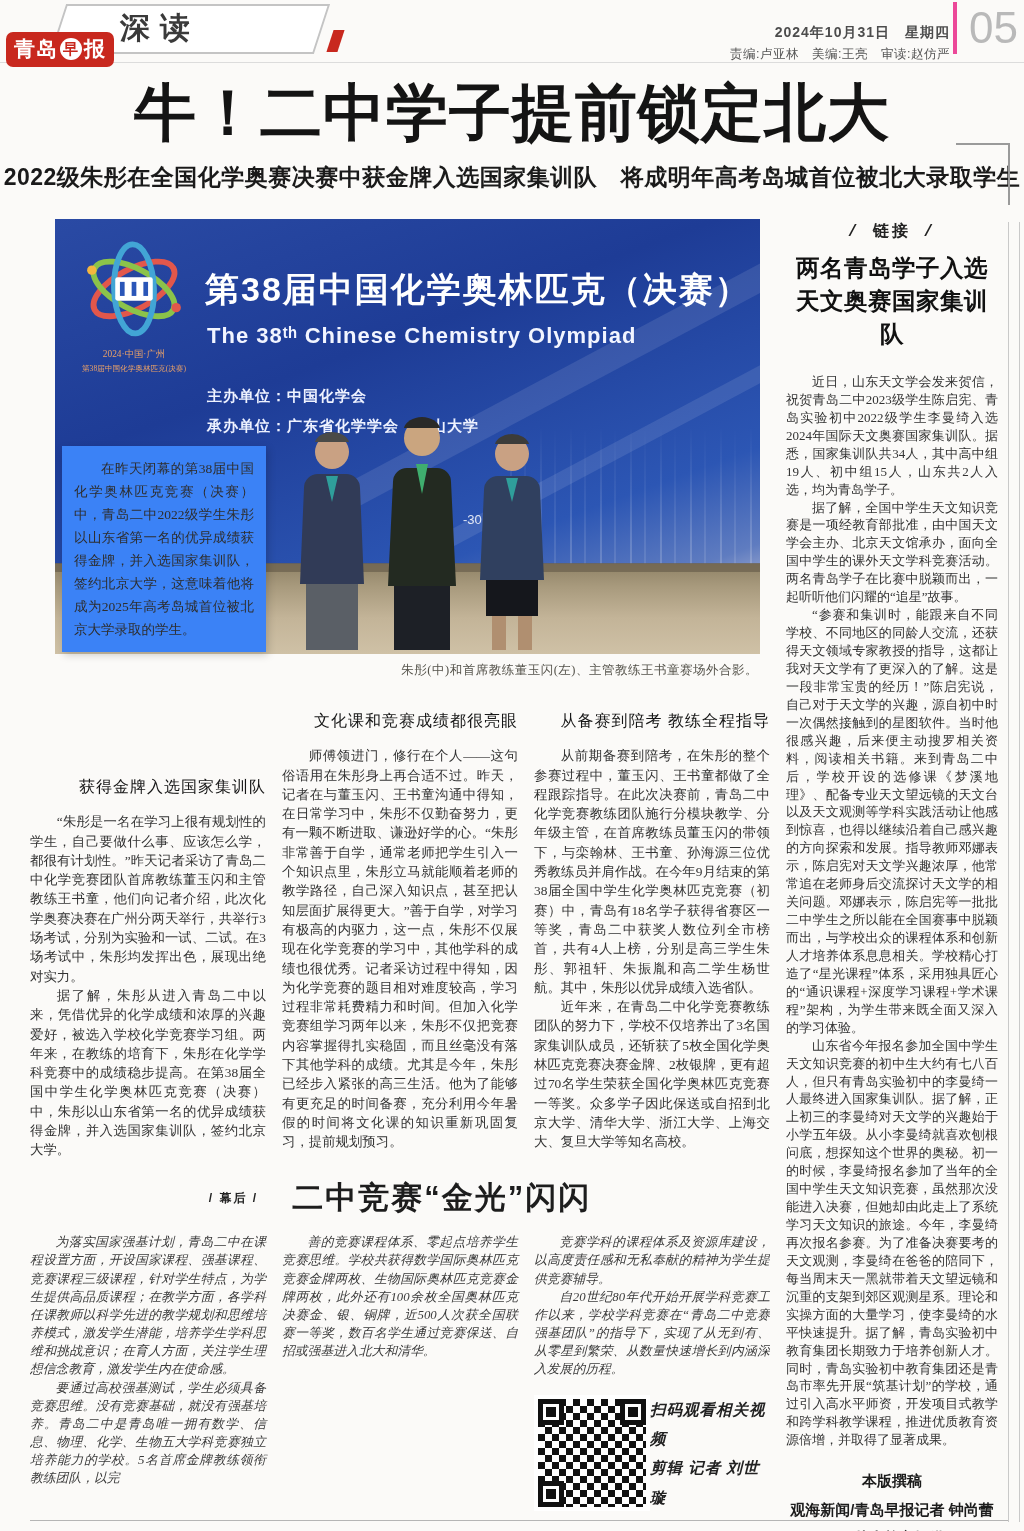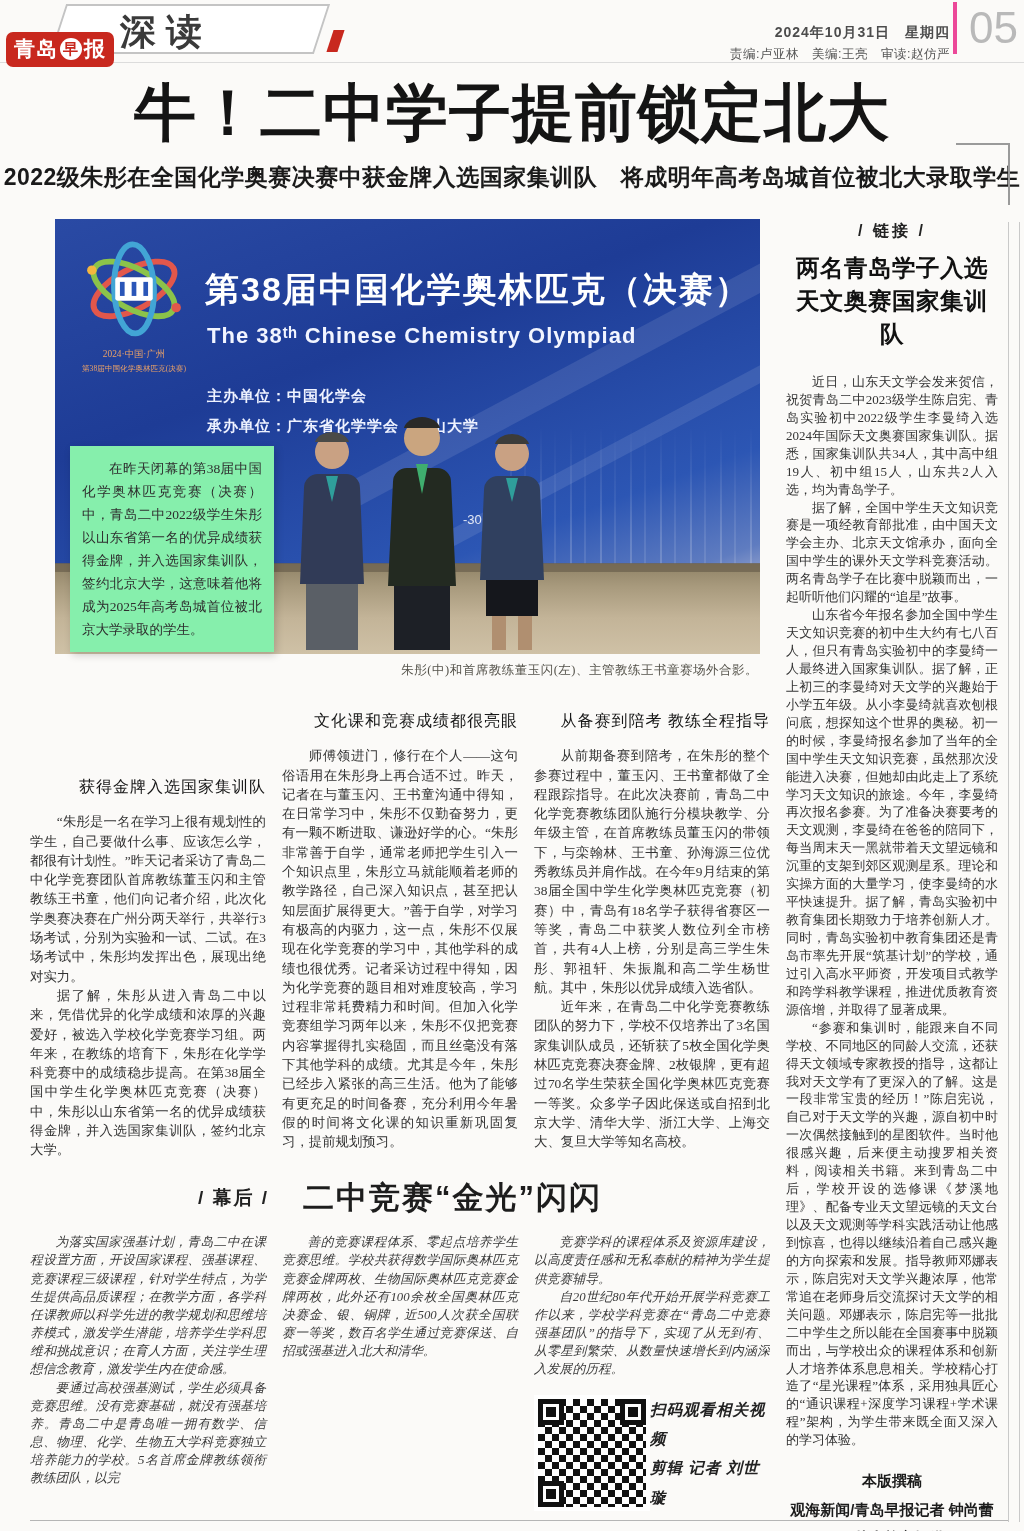--- a/index.html
+++ b/index.html
@@ -9,21 +9,21 @@
     font-family:"Liberation Serif","DejaVu Serif",serif;
   }
   
   .header{position:relative;height:62px;border-bottom:1px solid #dcdcdc;}
   .banner-shape{
     position:absolute;left:58px;top:4px;width:260px;height:46px;
     border:2px solid #c4c4c4;background:#fff;transform:skewX(-18deg);
   }
   .banner-label{
     position:absolute;left:120px;top:8px;font-family:"Liberation Sans","DejaVu Sans",sans-serif;
-    font-size:36px;font-weight:700;color:#3a3a3a;letter-spacing:10px;
+    font-size:30px;font-weight:700;color:#3a3a3a;letter-spacing:10px;
   }
   .banner-accent{
     position:absolute;left:330px;top:30px;width:11px;height:22px;background:#c8281e;transform:skewX(-18deg);
   }
   .logo-box{
     position:absolute;left:6px;top:32px;background:#c8281e;color:#fff;
     font-family:"Liberation Sans","DejaVu Sans",sans-serif;font-weight:700;
     font-size:21px;padding:3px 8px 4px;letter-spacing:1px;display:flex;align-items:center;gap:2px;border-radius:7px;
   }
   .logo-circle{
@@ -96,39 +96,39 @@
   }
   .photo-date-frag{position:absolute;left:408px;top:292px;color:rgba(255,255,255,.85);
     font-family:"Liberation Sans","DejaVu Sans",sans-serif;font-size:13px;}
   .people{position:absolute;left:215px;bottom:0;}
   .caption{
     text-align:right;padding-right:12px;margin-top:8px;
     font-size:12.5px;color:#55534b;letter-spacing:.5px;
   }
   
   .inset{
-    position:absolute;left:40px;top:227px;width:180px;background:#86efac;
+    position:absolute;left:32px;top:227px;width:180px;background:#3b82f6;
     padding:12px 12px 10px;box-shadow:2px 3px 8px rgba(0,0,0,.18);
     font-size:13.5px;line-height:1.7;color:#2e2e2e;z-index:5;
   }
   .inset p{margin:0;text-indent:2em;text-align:justify;}
   
   .columns-row{display:flex;gap:16px;margin-top:32px;height:448px;overflow:hidden;}
   .col{width:236px;flex:none;}
   .col h2{
     font-family:"Liberation Sans","DejaVu Sans",sans-serif;font-size:16px;font-weight:400;
     color:#161616;text-align:right;margin:0 0 14px;letter-spacing:1px;
   }
   .col.col-first h2{margin-top:66px;}
   .col p{margin:0;font-size:13.4px;line-height:1.44;text-align:justify;text-indent:2em;color:#333;}
   
   .backstage{margin-top:18px;}
   .backstage-head{display:flex;justify-content:center;align-items:center;gap:34px;margin-bottom:14px;}
   .kicker{
-    font-family:"Liberation Sans","DejaVu Sans",sans-serif;font-size:19px;font-weight:800;color:#222;letter-spacing:2px;
+    font-family:"Liberation Sans","DejaVu Sans",sans-serif;font-size:12px;font-weight:800;color:#222;letter-spacing:2px;
   }
   .backstage-title{
     font-family:"Liberation Sans","DejaVu Sans",sans-serif;font-size:31px;font-weight:700;color:#1d1d1d;letter-spacing:2px;
   }
   .backstage-cols{display:flex;gap:16px;height:292px;overflow:hidden;}
   .backstage-cols .bcol{width:236px;flex:none;}
   .bcol p{
     margin:0;font-size:12.8px;line-height:1.42;text-align:justify;text-indent:2em;
     font-style:italic;color:#3a3a3a;
   }
@@ -141,21 +141,21 @@
     background:
       repeating-conic-gradient(#111 0% 25%, #fff 0% 50%);
     background-size:14px 14px;
   }
   .finder{position:absolute;width:26px;height:26px;border:5px solid #111;background:#fff;box-sizing:border-box;}
   .finder::after{content:"";position:absolute;left:3px;top:3px;width:10px;height:10px;background:#111;}
   .finder.tl{left:4px;top:4px;} .finder.tr{right:4px;top:4px;} .finder.bl{left:4px;bottom:4px;}
   .qr-caption{font-family:"Liberation Sans","DejaVu Sans",sans-serif;font-size:15.5px;font-weight:700;color:#222;line-height:1.9;letter-spacing:1px;}
   
   .side-kicker{
-    text-align:center;font-family:Liberation Sans, sans-serif;
+    text-align:center;font-family:Liberation Mono, monospace;
     font-size:16px;font-weight:800;color:#222;letter-spacing:3px;
   }
   .side-title{
     text-align:center;font-family:"Liberation Sans","DejaVu Sans",sans-serif;
     font-size:23.5px;font-weight:800;color:#111;line-height:1.4;margin-top:10px;letter-spacing:.5px;
   }
   .side-body{margin-top:22px;}
   .side-body p{margin:0;font-size:13px;line-height:1.38;text-align:justify;text-indent:2em;color:#333;}
   .side-byline{margin-top:18px;text-align:center;font-family:"Liberation Sans","DejaVu Sans",sans-serif;
     font-size:15px;font-weight:700;color:#1c1c1c;line-height:1.9;}
@@ -311,22 +311,22 @@
       </div>
     </div>
   </div>
 
   <div class="sidebar">
     <div class="side-kicker">/ 链接 /</div>
     <div class="side-title">两名青岛学子入选天文奥赛国家集训队</div>
     <div class="side-body">
         <p>近日，山东天文学会发来贺信，祝贺青岛二中2023级学生陈启宪、青岛实验初中2022级学生李曼绮入选2024年国际天文奥赛国家集训队。据悉，国家集训队共34人，其中高中组19人、初中组15人，山东共2人入选，均为青岛学子。</p>
         <p>据了解，全国中学生天文知识竞赛是一项经教育部批准，由中国天文学会主办、北京天文馆承办，面向全国中学生的课外天文学科竞赛活动。两名青岛学子在比赛中脱颖而出，一起听听他们闪耀的“追星”故事。</p>
+        <p>“参赛和集训时，能跟来自不同学校、不同地区的同龄人交流，还获得天文领域专家教授的指导，这都让我对天文学有了更深入的了解。这是一段非常宝贵的经历！”陈启宪说，自己对于天文学的兴趣，源自初中时一次偶然接触到的星图软件。当时他很感兴趣，后来便主动搜罗相关资料，阅读相关书籍。来到青岛二中后，学校开设的选修课《梦溪地理》、配备专业天文望远镜的天文台以及天文观测等学科实践活动让他感到惊喜，也得以继续沿着自己感兴趣的方向探索和发展。指导教师邓娜表示，陈启宪对天文学兴趣浓厚，他常常追在老师身后交流探讨天文学的相关问题。邓娜表示，陈启宪等一批批二中学生之所以能在全国赛事中脱颖而出，与学校出众的课程体系和创新人才培养体系息息相关。学校精心打造了“星光课程”体系，采用独具匠心的“通识课程+深度学习课程+学术课程”架构，为学生带来既全面又深入的学习体验。</p>
         <p>山东省今年报名参加全国中学生天文知识竞赛的初中生大约有七八百人，但只有青岛实验初中的李曼绮一人最终进入国家集训队。据了解，正上初三的李曼绮对天文学的兴趣始于小学五年级。从小李曼绮就喜欢刨根问底，想探知这个世界的奥秘。初一的时候，李曼绮报名参加了当年的全国中学生天文知识竞赛，虽然那次没能进入决赛，但她却由此走上了系统学习天文知识的旅途。今年，李曼绮再次报名参赛。为了准备决赛要考的天文观测，李曼绮在爸爸的陪同下，每当周末天一黑就带着天文望远镜和沉重的支架到郊区观测星系。理论和实操方面的大量学习，使李曼绮的水平快速提升。据了解，青岛实验初中教育集团长期致力于培养创新人才。同时，青岛实验初中教育集团还是青岛市率先开展“筑基计划”的学校，通过引入高水平师资，开发项目式教学和跨学科教学课程，推进优质教育资源倍增，并取得了显著成果。</p>
-        <p>“参赛和集训时，能跟来自不同学校、不同地区的同龄人交流，还获得天文领域专家教授的指导，这都让我对天文学有了更深入的了解。这是一段非常宝贵的经历！”陈启宪说，自己对于天文学的兴趣，源自初中时一次偶然接触到的星图软件。当时他很感兴趣，后来便主动搜罗相关资料，阅读相关书籍。来到青岛二中后，学校开设的选修课《梦溪地理》、配备专业天文望远镜的天文台以及天文观测等学科实践活动让他感到惊喜，也得以继续沿着自己感兴趣的方向探索和发展。指导教师邓娜表示，陈启宪对天文学兴趣浓厚，他常常追在老师身后交流探讨天文学的相关问题。邓娜表示，陈启宪等一批批二中学生之所以能在全国赛事中脱颖而出，与学校出众的课程体系和创新人才培养体系息息相关。学校精心打造了“星光课程”体系，采用独具匠心的“通识课程+深度学习课程+学术课程”架构，为学生带来既全面又深入的学习体验。</p>
       </div>
     <div class="side-byline">
       <div>本版撰稿</div>
       <div>观海新闻/青岛早报记者 钟尚蕾</div>
       <div>图片由校方提供</div>
     </div>
   </div>
 </div>
 
 <div class="side-rules"></div>

